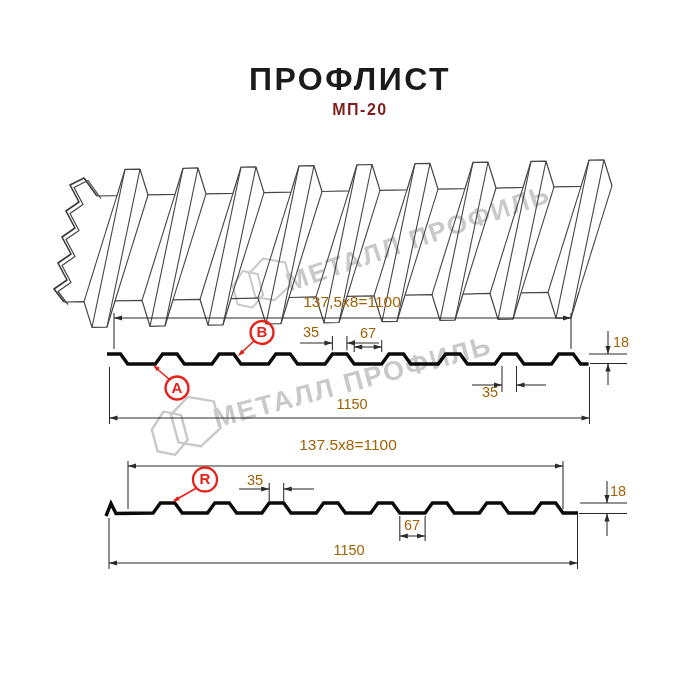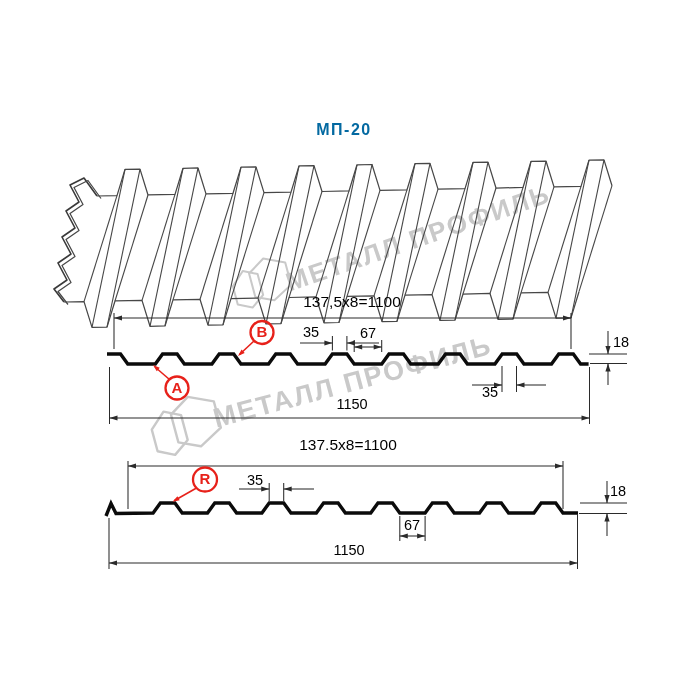--- a/index.html
+++ b/index.html
@@ -1,46 +1,47 @@
 <!DOCTYPE html>
 <html><head>
 <meta charset="utf-8">
 <style>
   html,body{margin:0;padding:0;background:#fff;}
   .page{position:relative;width:700px;height:700px;background:#fff;overflow:hidden;
         font-family:"Liberation Sans",sans-serif;}
   .title{position:absolute;left:350px;top:79px;transform:translate(-50%,-50%);
          font-size:32px;font-weight:bold;letter-spacing:2.5px;color:#1b1b1b;white-space:nowrap;}
-  .subtitle{position:absolute;left:344px;top:110px;transform:translate(-50%,-50%);
-         font-size:16px;font-weight:600;letter-spacing:1.5px;color:#0369a1;white-space:nowrap;margin-top:20px;}
+  .subtitle{position:absolute;left:360px;top:110px;transform:translate(-50%,-50%);
+         font-size:16px;font-weight:600;letter-spacing:1.5px;color:#7f1d1d;white-space:nowrap;}
   .footer{position:absolute;left:350px;top:628px;transform:translate(-50%,-50%);
          font-size:15.5px;font-weight:700;letter-spacing:1px;color:#262626;white-space:nowrap;}
   .wm{position:absolute;font-weight:bold;color:#c9c9c9;white-space:nowrap;letter-spacing:2px;}
   .wm1{left:287px;top:268px;font-size:26px;transform:rotate(-19deg);transform-origin:left center;}
   .wm2{left:214px;top:404px;font-size:27px;transform:rotate(-15deg);transform-origin:left center;}
   #art{position:absolute;left:0;top:0;}
-  .dtext{position:absolute;transform:translate(-50%,-50%);font-size:14.5px;color:#000000;white-space:nowrap;}
+  .dtext{position:absolute;transform:translate(-50%,-50%);font-size:14.5px;color:#a16207;white-space:nowrap;}
   .dtext.big{font-size:15.5px;}
   .lbl{position:absolute;transform:translate(-50%,-53%);font-size:15px;font-weight:600;color:#e7211a;white-space:nowrap;}
   .prof{fill:none;stroke:#0b0b0b;stroke-width:3.4;stroke-linejoin:miter;}
   .dim{stroke:#2b2b2b;stroke-width:1.05;}
   .arr{fill:#2b2b2b;}
   .sheet{fill:none;stroke:#474747;stroke-width:1.25;stroke-linejoin:round;}
   .conn{stroke:#474747;stroke-width:1.1;}
   .cap{fill:none;stroke:#3a3a3a;stroke-width:1.6;stroke-linejoin:round;}
   .wmshape{fill:none;stroke:#c9c9c9;stroke-width:1.5;stroke-linejoin:round;}
   .redl{stroke:#e7211a;stroke-width:1.6;}
   .redarr{fill:#e7211a;}
   .redc{fill:none;stroke:#e7211a;stroke-width:2.3;}
 </style>
 </head>
 <body>
 
 <div class="page">
 
+  <div class="title">ПРОФЛИСТ</div>
   <div class="subtitle">МП-20</div>
 
   <span class="wm wm1" style="color: rgb(201, 201, 201);">МЕТАЛЛ ПРОФИЛЬ</span>
   <span class="wm wm2" style="color: rgb(201, 201, 201);">МЕТАЛЛ ПРОФИЛЬ</span>
 
   <svg id="art" width="700" height="700" viewBox="0 0 700 700">
     <g id="gW">
         <g transform="translate(228,268) rotate(-15) scale(1.35)">
           <polygon points="0,14 10,5 20,10 20,26 10,33 0,28" class="wmshape"></polygon>
           <polygon points="14,8 27,0 42,7 42,24 27,32 14,26" class="wmshape"></polygon>

